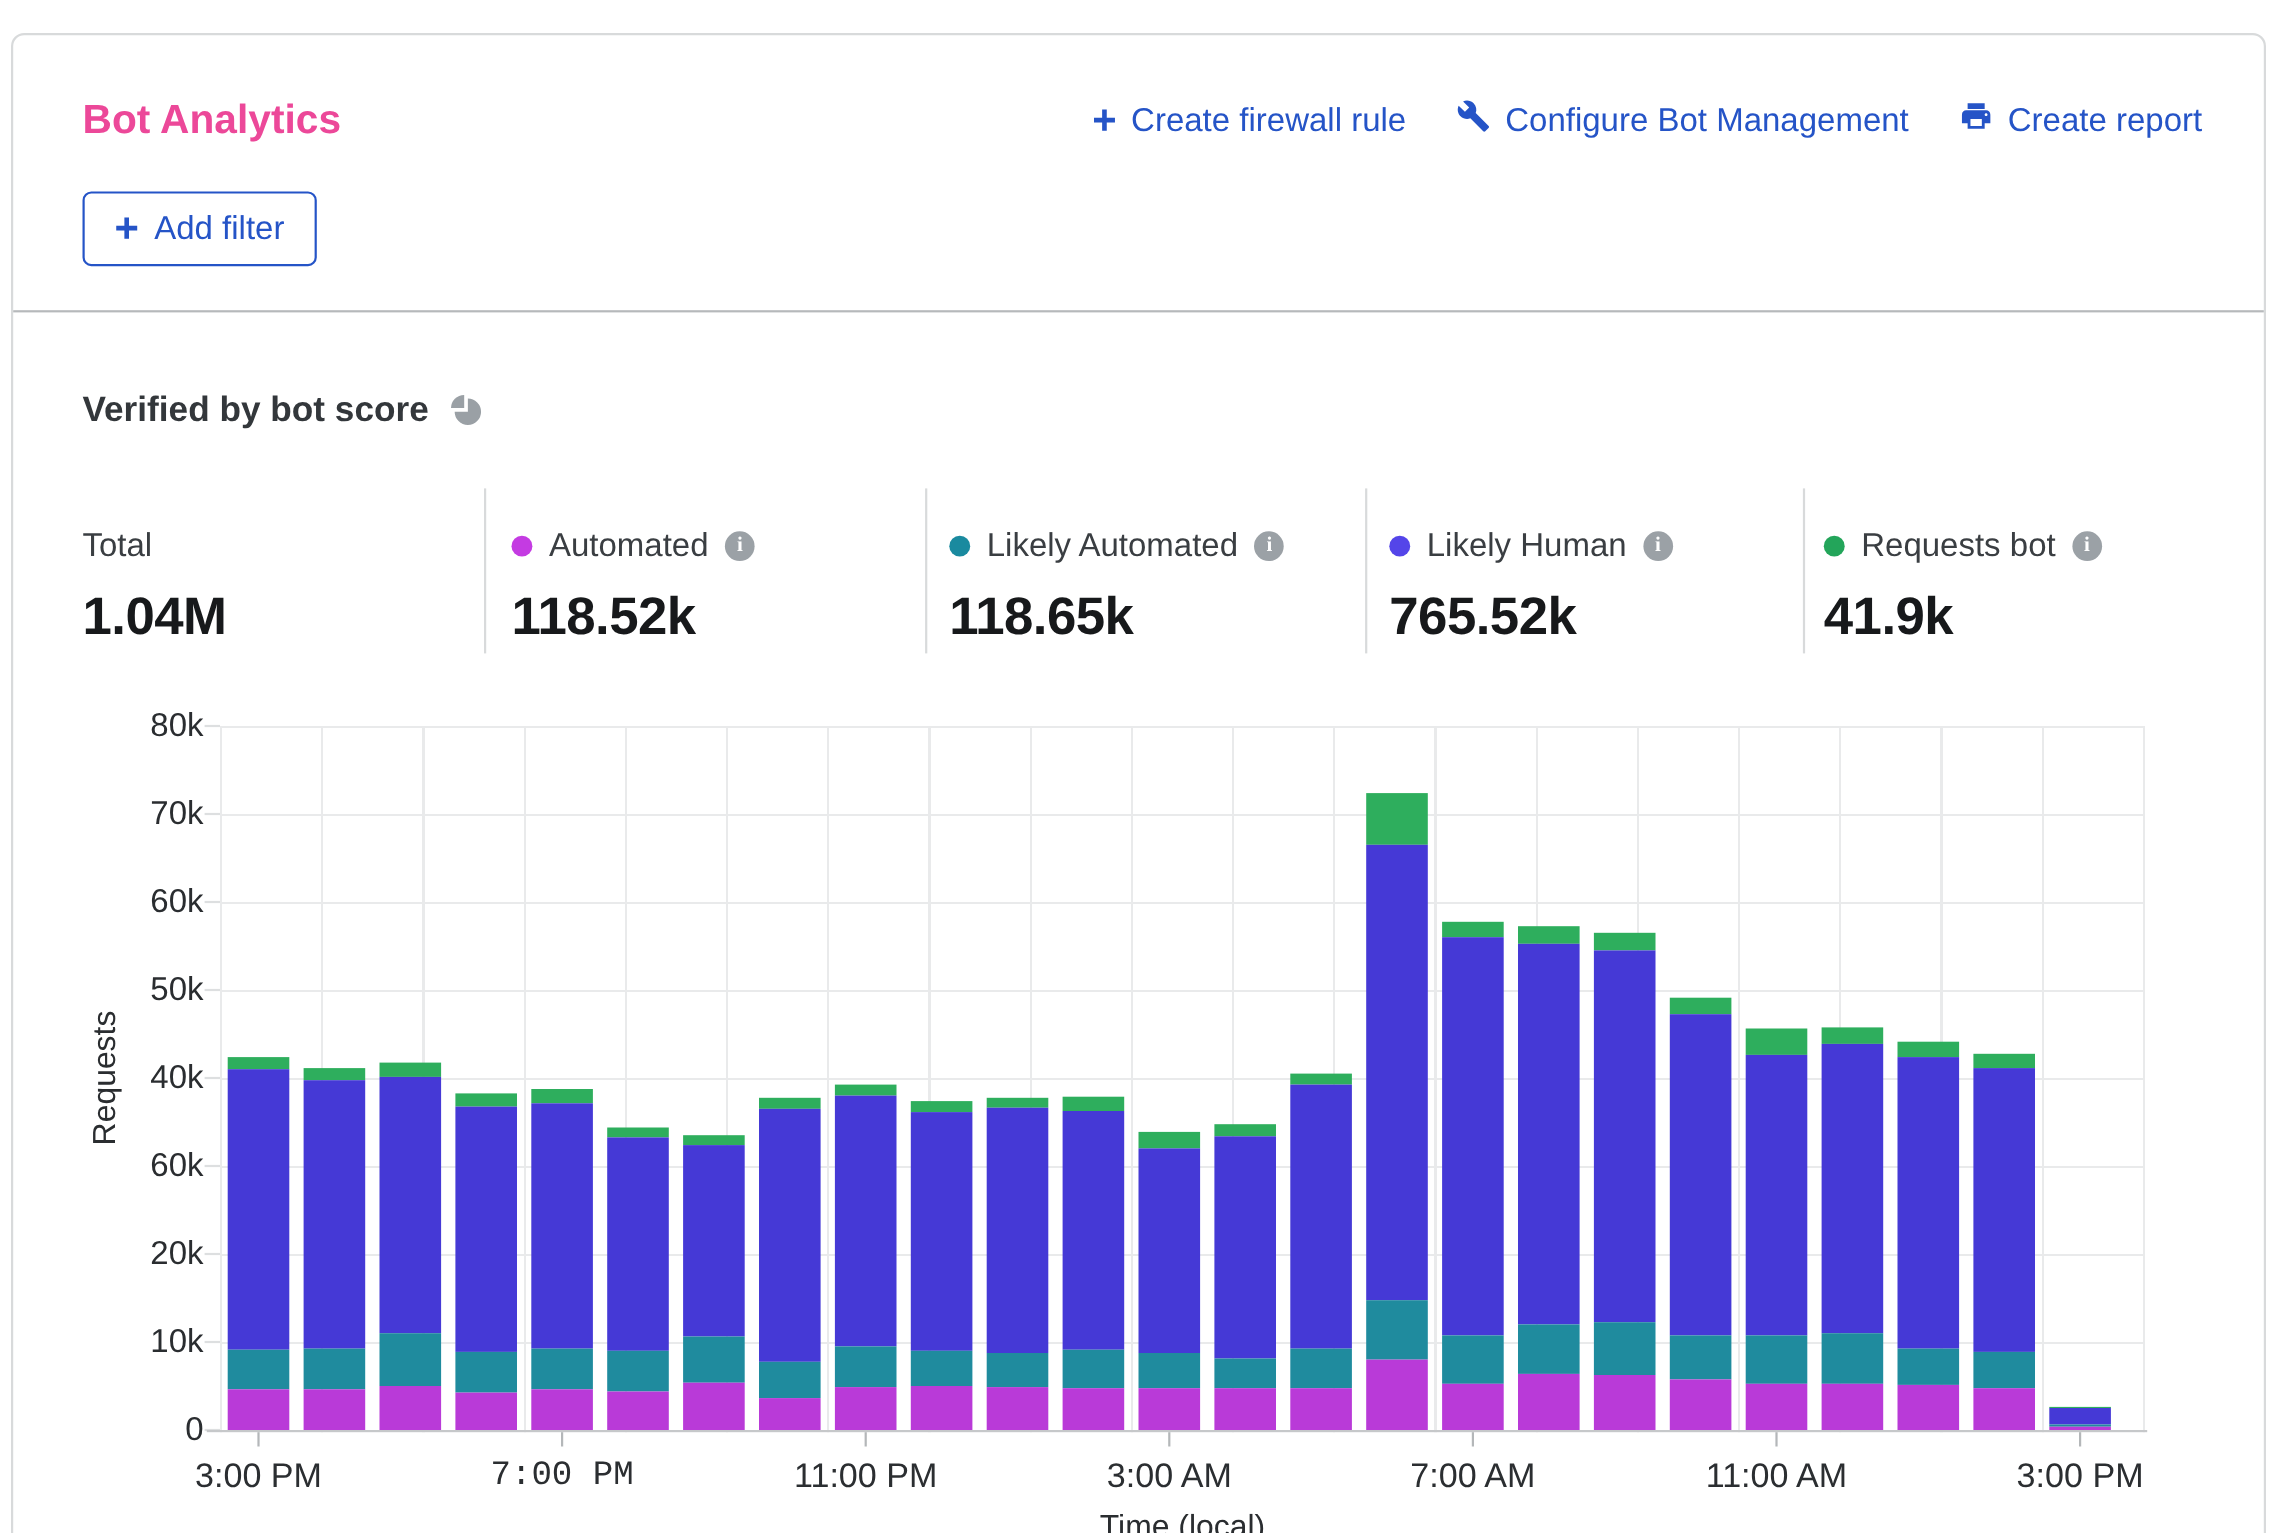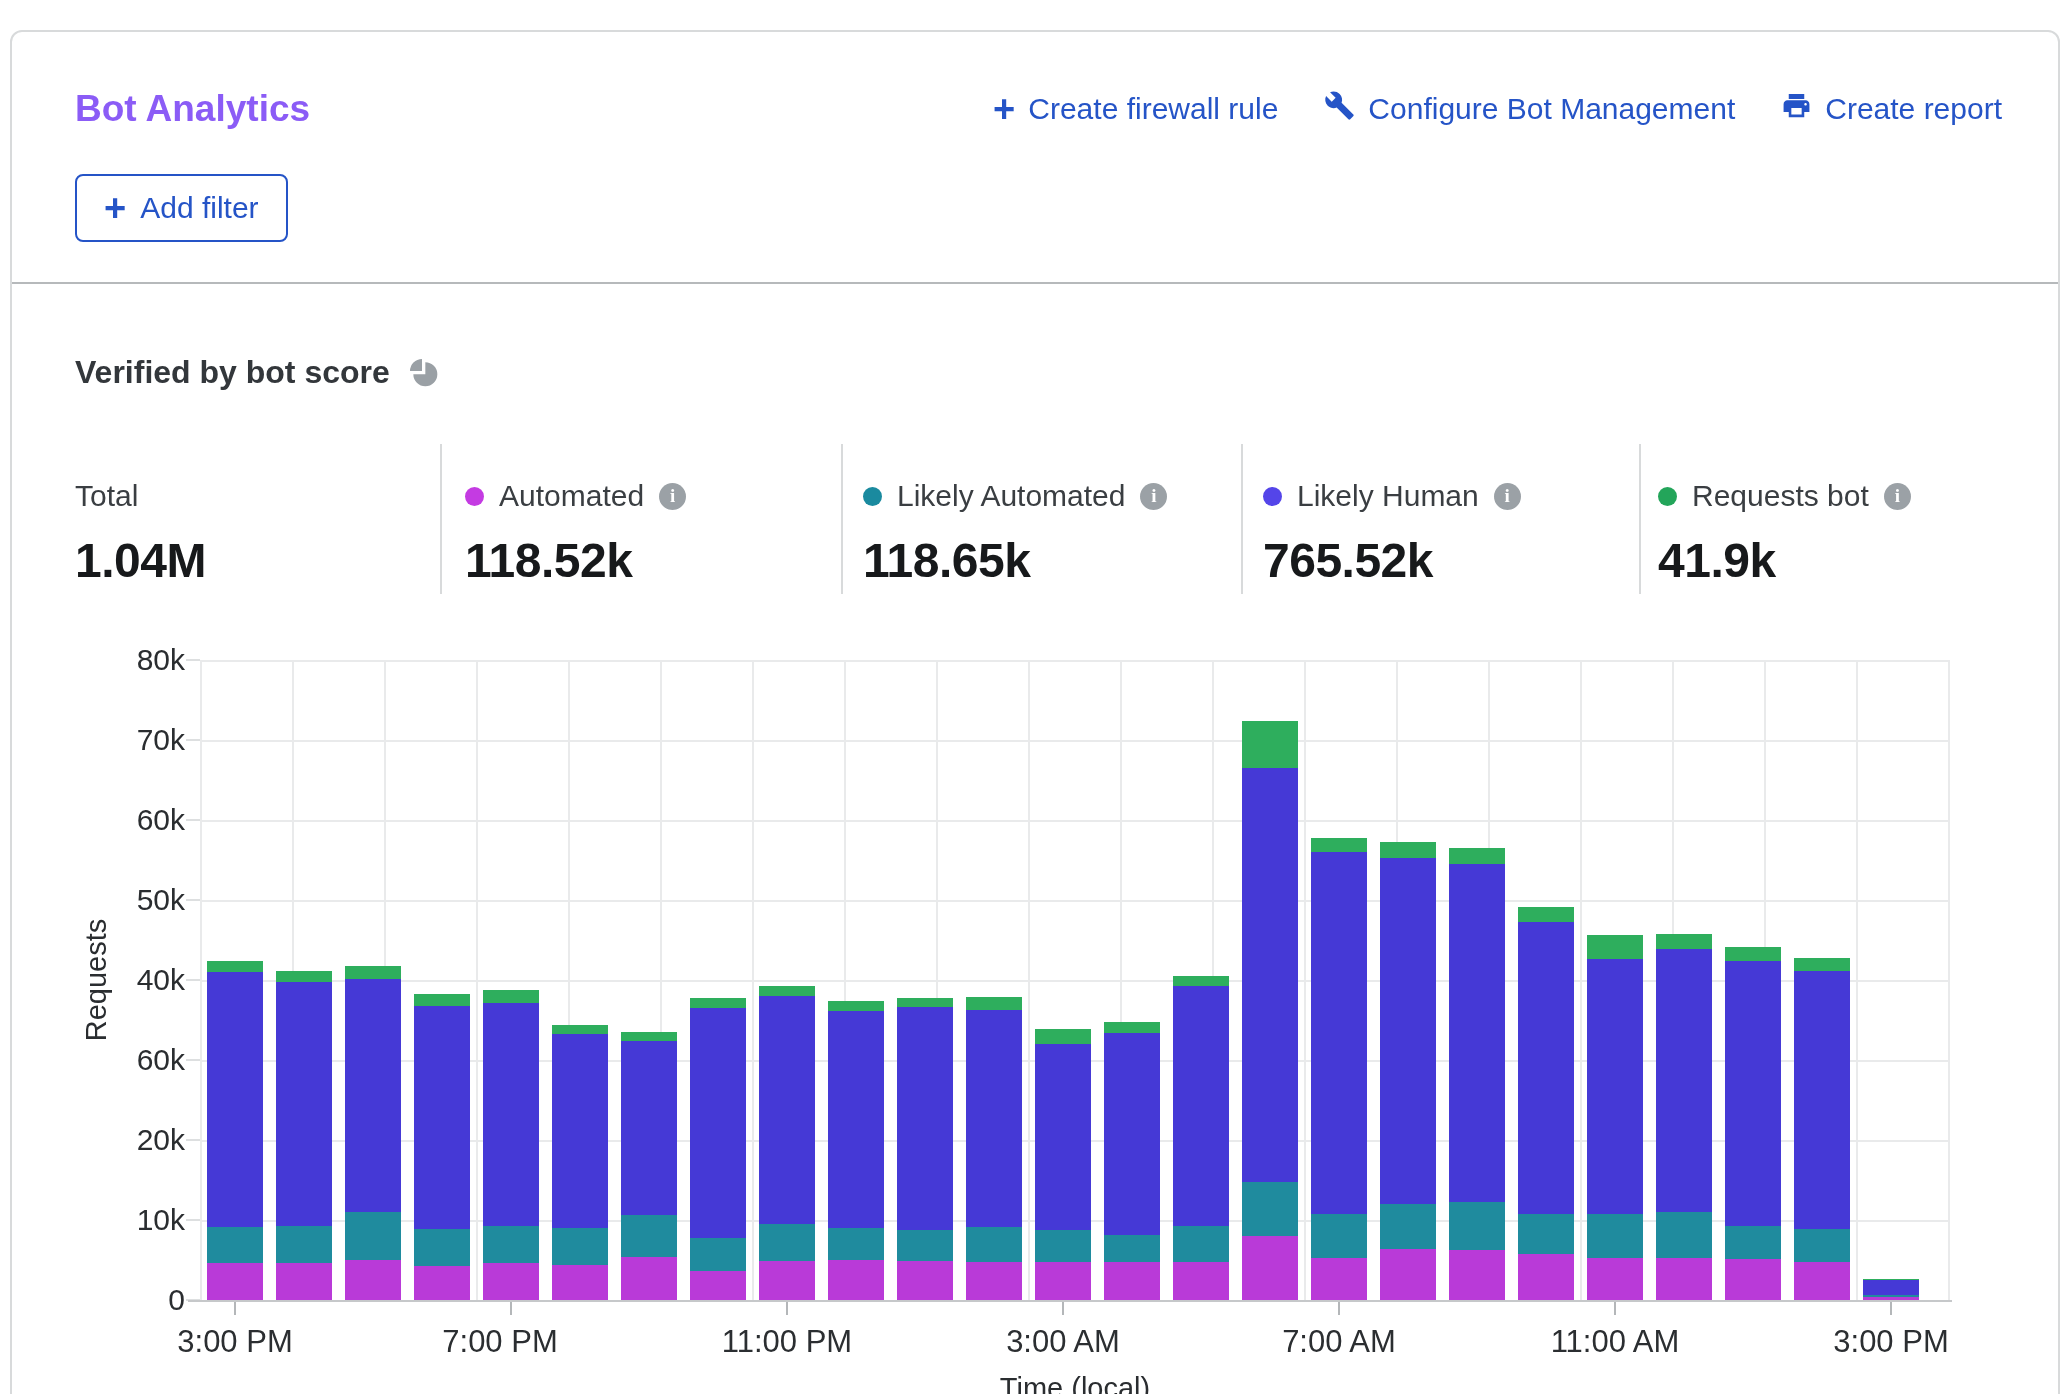--- a/index.html
+++ b/index.html
@@ -6,21 +6,21 @@
   html,body { background:#fff; }
   body {
     width:2070px; height:1394px; position:relative; overflow:hidden;
     font-family:"Liberation Sans", sans-serif; color:#25282b;
   }
   .card {
     position:absolute; left:10px; top:30px; width:2050px; height:1420px;
     background:#fff; border:2px solid #d8dadb; border-radius:12px;
   }
   
-  .hdr-title { position:absolute; left:63px; top:56px; font-size:37px; font-weight:700; color:#8b5cf6; }
+  .hdr-title { position:absolute; left:63px; top:56px; font-size:37px; font-weight:700; color:#ec4899; }
   .hdr-links { position:absolute; right:56px; top:58px; display:flex; align-items:center; gap:46px; }
   .hlink { display:flex; align-items:center; gap:13px; color:#2554c7; font-size:30px; cursor:pointer; }
   .hlink svg { width:31px; height:31px; fill:#2554c7; }
   .plus-glyph { font-size:38px; font-weight:700; line-height:1; }
   .add-filter {
     position:absolute; left:63px; top:142px; display:flex; align-items:center; gap:14px;
     border:2px solid #2554c7; border-radius:8px; background:#fff; color:#2554c7;
     font-size:30px; padding:13px 27px; cursor:pointer;
   }
   .time-select {
@@ -332,21 +332,21 @@
         <div class="seg" style="height: 1.6px; background: rgb(31, 139, 158);"></div>
         <div class="seg" style="height: 3.2px; background: rgb(185, 58, 216);"></div>
       </div>
     </div>
   <div class="baseline"></div>
 
   <div>
       <div class="xtick-mark" style="left: 222px;"></div>
       <div class="xtick-label" style="left: 223px;">3:00 PM</div>
       <div class="xtick-mark" style="left: 498px;"></div>
-      <div class="xtick-label" style="left: 488px;">7:00 PM</div>
+      <div class="xtick-label" style="left: 499px; font-family: Liberation Mono, monospace;">7:00 PM</div>
       <div class="xtick-mark" style="left: 774px;"></div>
       <div class="xtick-label" style="left: 775px;">11:00 PM</div>
       <div class="xtick-mark" style="left: 1050px;"></div>
       <div class="xtick-label" style="left: 1051px;">3:00 AM</div>
       <div class="xtick-mark" style="left: 1326px;"></div>
       <div class="xtick-label" style="left: 1327px;">7:00 AM</div>
       <div class="xtick-mark" style="left: 1602px;"></div>
       <div class="xtick-label" style="left: 1603px;">11:00 AM</div>
       <div class="xtick-mark" style="left: 1878px;"></div>
       <div class="xtick-label" style="left: 1879px;">3:00 PM</div>

